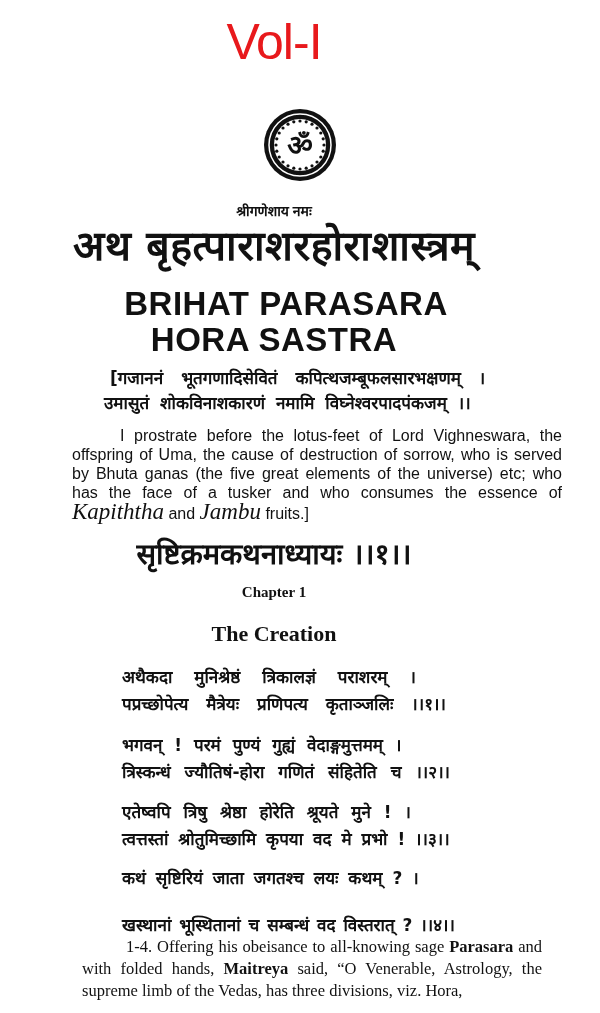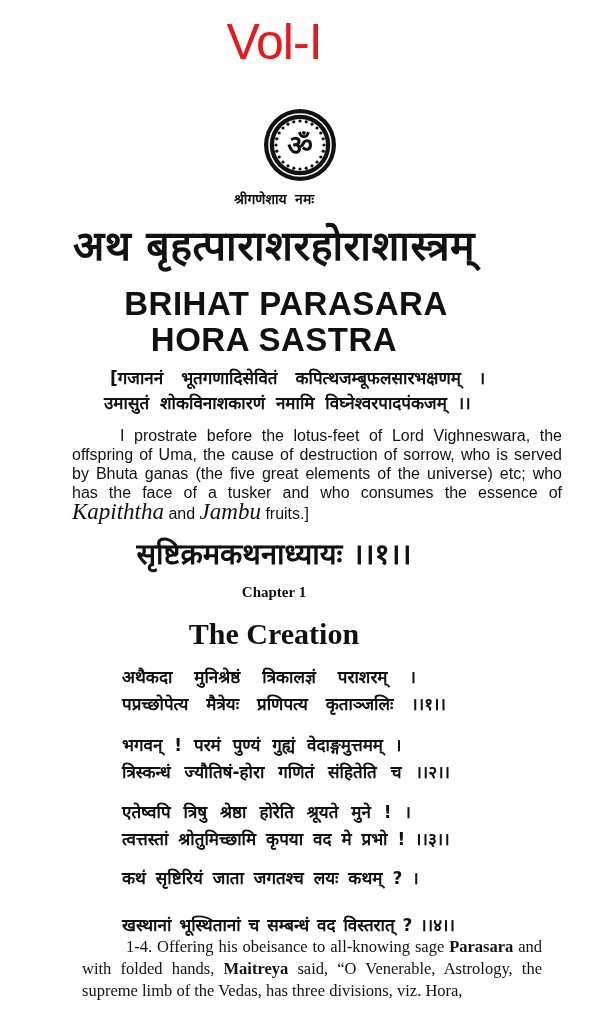--- a/index.html
+++ b/index.html
@@ -27,22 +27,22 @@
     }
 
     .om-emblem {
       left: 263px;
       top: 108px;
       width: 74px;
       height: 74px;
     }
 
     .invocation {
-      top: 191px;
-      font-family: Liberation Mono, monospace;
+      top: 202px;
+      font-family: Liberation Sans, sans-serif;
       font-size: 14px;
       font-weight: bold;
       line-height: 18px;
     }
 
     .title-sanskrit {
       top: 226px;
       font-family: "DejaVu Sans", sans-serif;
       font-size: 41px;
       font-weight: bold;
@@ -99,21 +99,21 @@
     .chapter-num {
       top: 582px;
       font-family: "Liberation Serif", serif;
       font-size: 15px;
       font-weight: bold;
       line-height: 20px;
     }
     .chapter-title {
       top: 614px;
       font-family: "Liberation Serif", serif;
-      font-size: 30px;
+      font-size: 22px;
       font-weight: bold;
       line-height: 40px;
     }
 
     .verse { left: 122px; }
     .v1a { top: 665px; word-spacing: 16px; }
     .v1b { top: 692px; word-spacing: 12px; }
     .v2a { top: 733px; word-spacing: 6px; }
     .v2b { top: 760px; word-spacing: 8px; }
     .v3a { top: 800px; word-spacing: 7px; }

